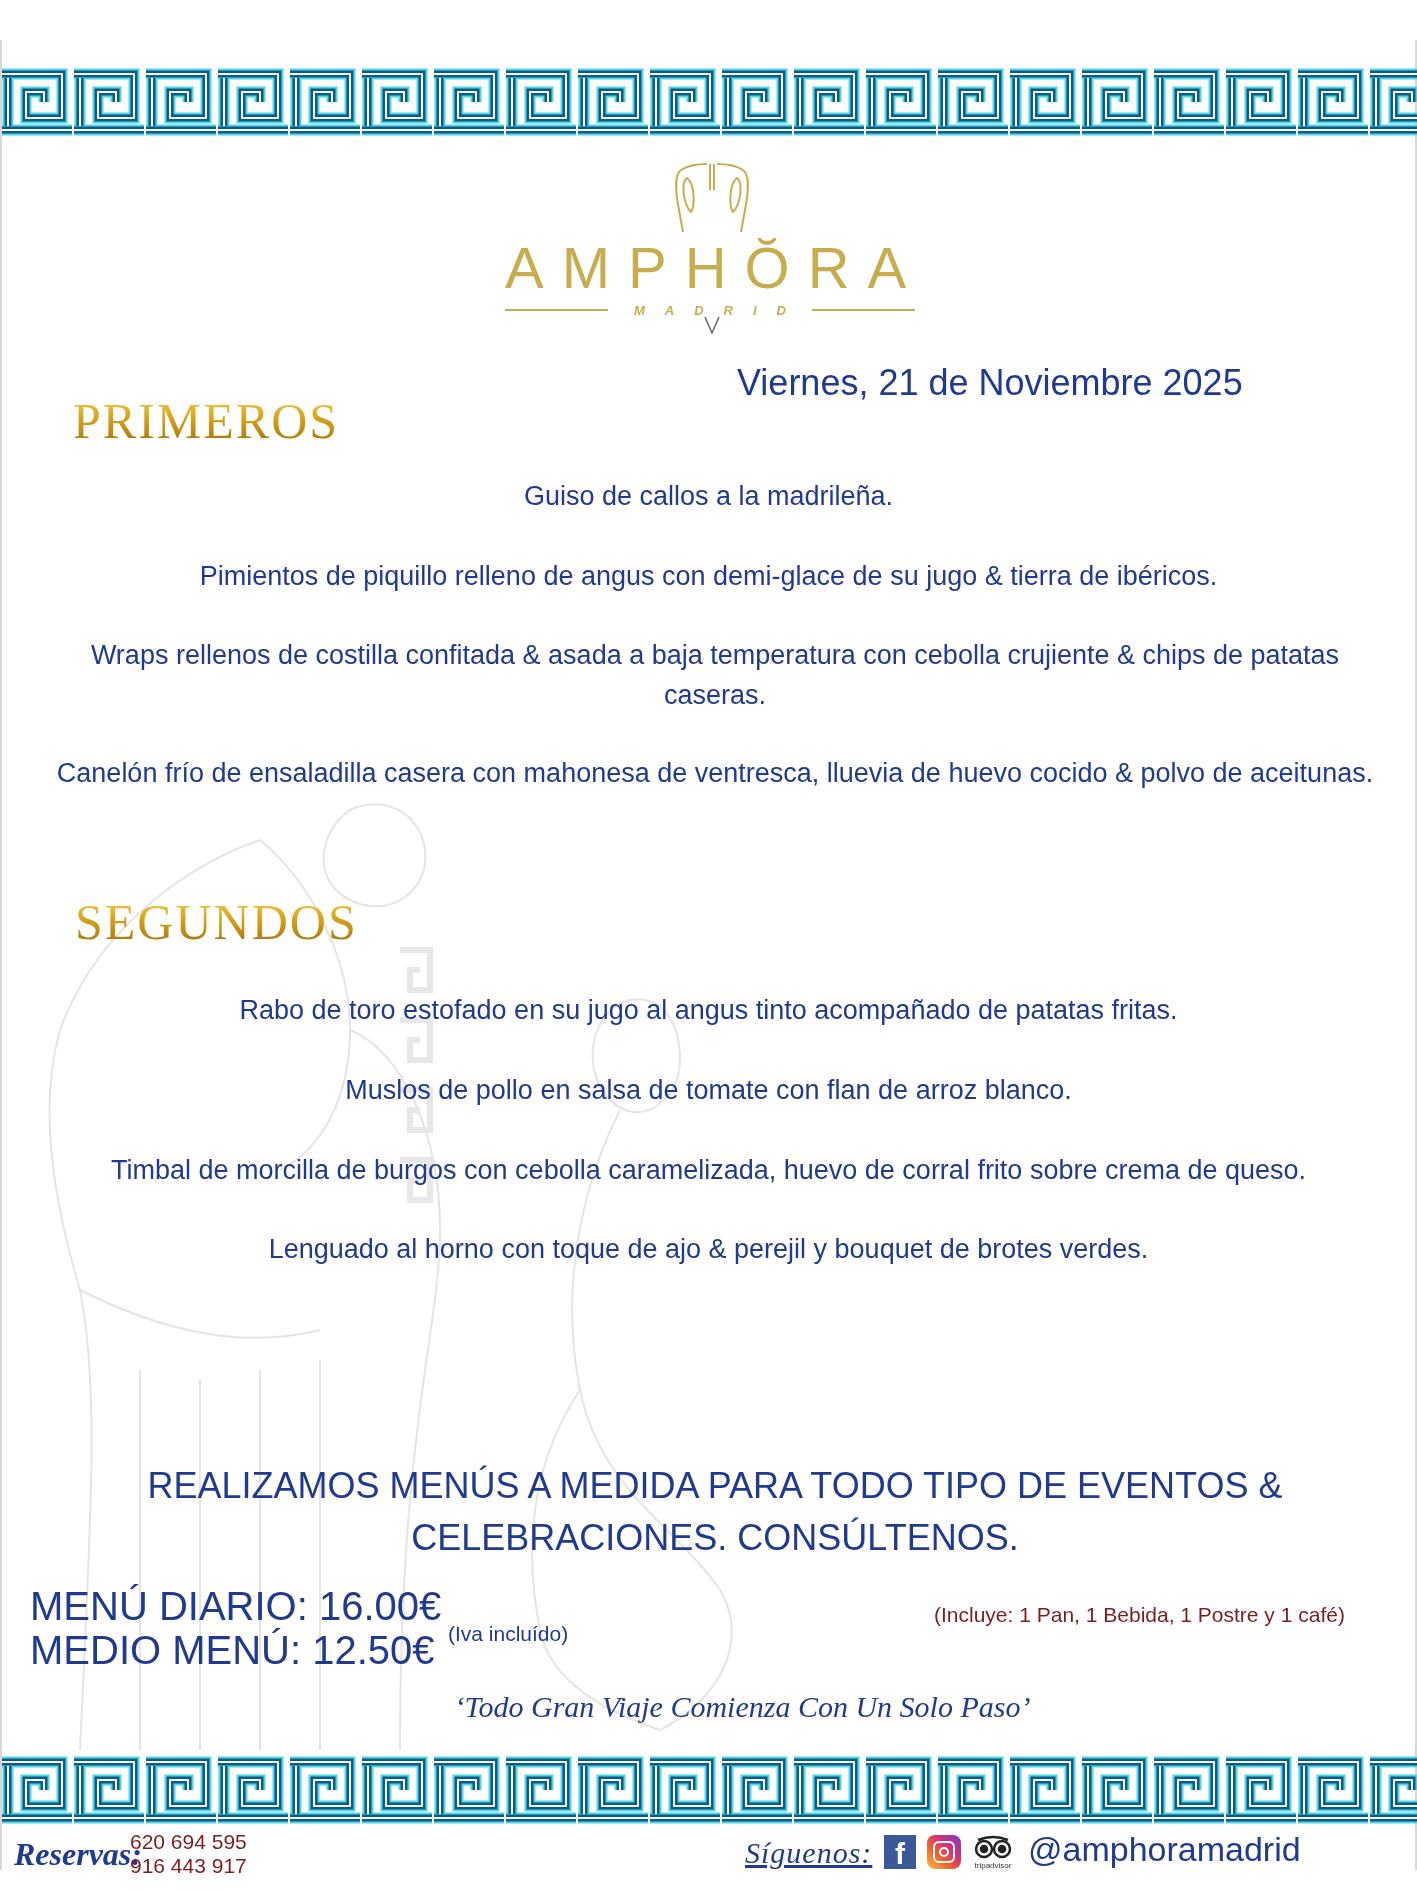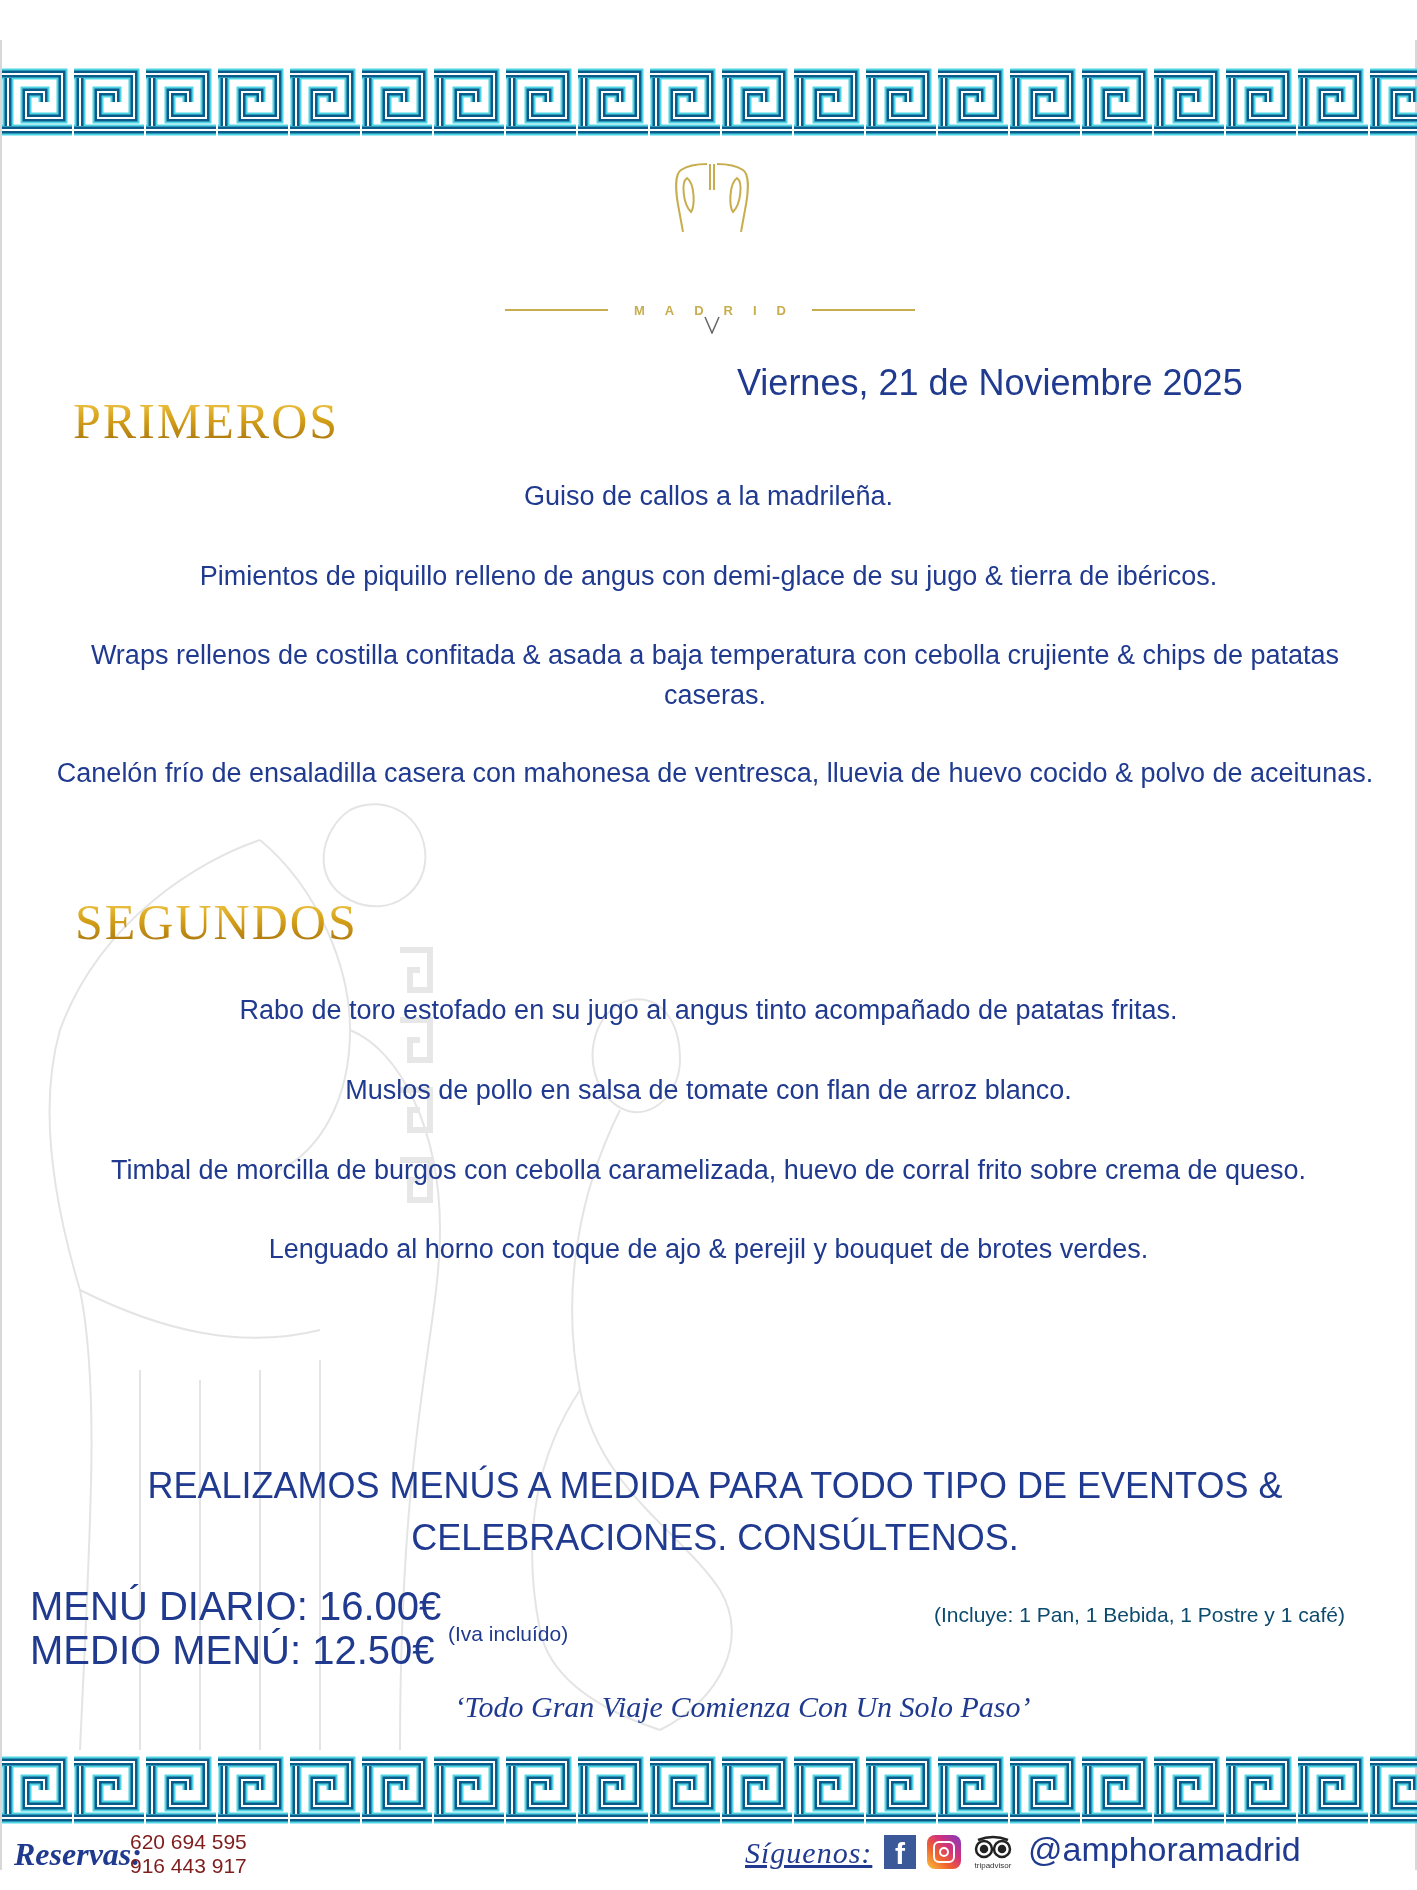--- a/index.html
+++ b/index.html
@@ -22,21 +22,21 @@
 
     .logo { position: absolute; left: 505px; top: 160px; width: 410px; height: 180px; }
     .logo-jar { position: absolute; left: 162px; top: 0; width: 90px; height: 80px; }
     .logo-word {
       position: absolute; left: 0; top: 78px; width: 410px; text-align: center;
       font-family: "Liberation Sans", sans-serif; font-size: 58px; letter-spacing: 18px;
       color: #c8ad4e; font-weight: normal; line-height: 60px;
     }
     .logo-sub {
       position: absolute; left: 0; top: 140px; width: 410px; height: 20px;
-      display: flex; align-items: center; justify-content: flex-start; gap: 6px;
+      display: flex; align-items: center; justify-content: flex-start; gap: 6px; font-style: italic;
     }
     .logo-sub .line { flex: 1; height: 2px; background: #c8ad4e; }
     .logo-sub span.txt { font-size: 13px; letter-spacing: 20px; color: #c8ad4e; font-weight: bold; padding-left: 20px; }
     .logo-v { position: absolute; left: 199px; top: 156px; width: 16px; height: 18px; }
 
     .date {
       position: absolute; left: 737px; top: 362px; font-size: 36px; color: #1f3a8f;
     }
     .section-title {
       position: absolute; font-family: "Liberation Serif", serif; font-size: 50px;
@@ -54,21 +54,21 @@
     .dish-wrap { left: 60px; width: 1300px; }
 
     .events {
       position: absolute; left: 140px; width: 1150px; text-align: center;
       top: 1460px; font-size: 36px; line-height: 52px; color: #1f3a8f;
     }
     .price { position: absolute; left: 30px; font-size: 40px; line-height: 44px; color: #1f3a8f; }
     .price-1 { top: 1584px; }
     .price-2 { top: 1628px; }
     .iva { position: absolute; left: 448px; top: 1622px; font-size: 21px; color: #1f3a8f; }
-    .incluye { position: absolute; left: 934px; top: 1603px; font-size: 21px; color: #0c4a6e; }
+    .incluye { position: absolute; left: 934px; top: 1603px; font-size: 21px; color: #7f1d1d; }
     .quote {
       position: absolute; left: 0; width: 1417px; top: 1690px; text-align: center;
       font-family: "Liberation Serif", serif; font-style: italic; font-size: 30px; color: #1f3a8f; padding-left: 34px;
     }
 
     .reservas-label {
       position: absolute; left: 14px; top: 1836px; font-family: "Liberation Serif", serif;
       font-style: italic; font-size: 32px; color: #1f3a8f; font-weight: bold;
     }
     .phones { position: absolute; left: 130px; top: 1830px; font-size: 21px; line-height: 24px; color: #7f1d1d; }
@@ -130,20 +130,21 @@
 </div>
 
 <div class="logo">
   <svg class="logo-jar" viewBox="0 0 90 80" fill="none" stroke="#c8ad4e" stroke-width="2">
     <path d="M40 4 C 30 4, 20 6, 14 10 C 8 14, 8 30, 12 50 L 16 72"></path>
     <path d="M50 4 C 60 4, 70 6, 76 10 C 82 14, 82 30, 78 50 L 74 72"></path>
     <path d="M43 4 V 30 M47 4 V 30"></path>
     <path d="M20 18 C 14 22, 16 44, 24 52 C 28 46, 28 24, 20 18 Z"></path>
     <path d="M70 18 C 76 22, 74 44, 66 52 C 62 46, 62 24, 70 18 Z"></path>
   </svg>
+  <div class="logo-word">AMPHŎRA</div>
   <div class="logo-sub">
     <div class="line"></div>
     <span class="txt">MADRID</span>
     <div class="line"></div>
   </div>
   <svg class="logo-v" viewBox="0 0 16 18" fill="none" stroke="#666" stroke-width="1.5">
     <path d="M1 1 L8 17 L15 1"></path>
   </svg>
 </div>
 

